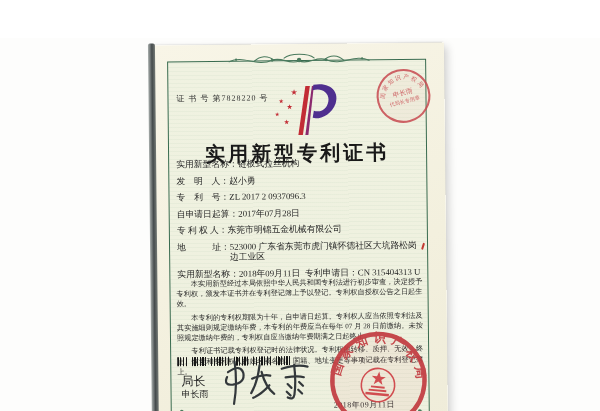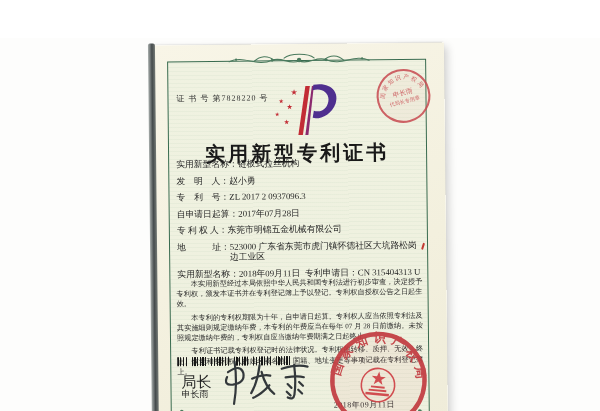--- a/index.html
+++ b/index.html
@@ -23,21 +23,21 @@
   .field-row{display:flex;margin-bottom:6px;line-height:1.2;}
   .field-row .lbl{white-space:nowrap;}
   .field-row .val{flex:1;}
   .grant-row{display:flex;justify-content:space-between;margin-top:1px;font-size:8.8px;}
   .body-text{position:absolute;left:20px;right:24px;top:234px;font-size:7.2px;color:#2a2a2a;
     text-align:justify;line-height:1.42;}
   .body-text p{margin:0 0 3px 0;text-indent:2em;}
   .barcode{position:absolute;left:20px;top:312px;width:118px;height:9px;
     background:repeating-linear-gradient(90deg,#161616 0 1.5px,transparent 1.5px 3px,
       #161616 3px 3.7px,transparent 3.7px 6.2px,#161616 6.2px 7px,transparent 7px 8.4px);}
-  .director-label{position:absolute;left:24px;top:328px;font-size:15px;color:#222;}
+  .director-label{position:absolute;left:24px;top:328px;font-size:12px;color:#222;}
   .director-name{position:absolute;left:24px;top:343px;font-size:9px;color:#222;}
   .signature{position:absolute;left:60px;top:314px;width:98px;height:48px;}
   .seal-date{position:absolute;left:176px;top:356px;font-size:8px;color:#333;z-index:1;letter-spacing:0.5px;}
   .seal-large{position:absolute;left:170px;top:286px;width:102px;height:102px;z-index:2;transform:rotate(6deg);opacity:0.92;}
   .seal-small{position:absolute;left:220px;top:24px;width:58px;height:58px;transform:rotate(-14deg);opacity:0.85;}
   .logo{position:absolute;left:114px;top:37px;width:74px;height:58px;}
   .page-info{position:absolute;left:0;right:6px;top:369px;text-align:center;font-size:7px;color:#3a3a3a;letter-spacing:1px;}
   .ornament-top{position:absolute;top:8px;left:50%;transform:translateX(-50%);width:150px;height:17px;}
   .ornament-bl{position:absolute;left:5px;bottom:3px;width:38px;height:40px;}
   .ornament-br{position:absolute;right:9px;bottom:1px;width:38px;height:40px;transform:scaleX(-1);}

